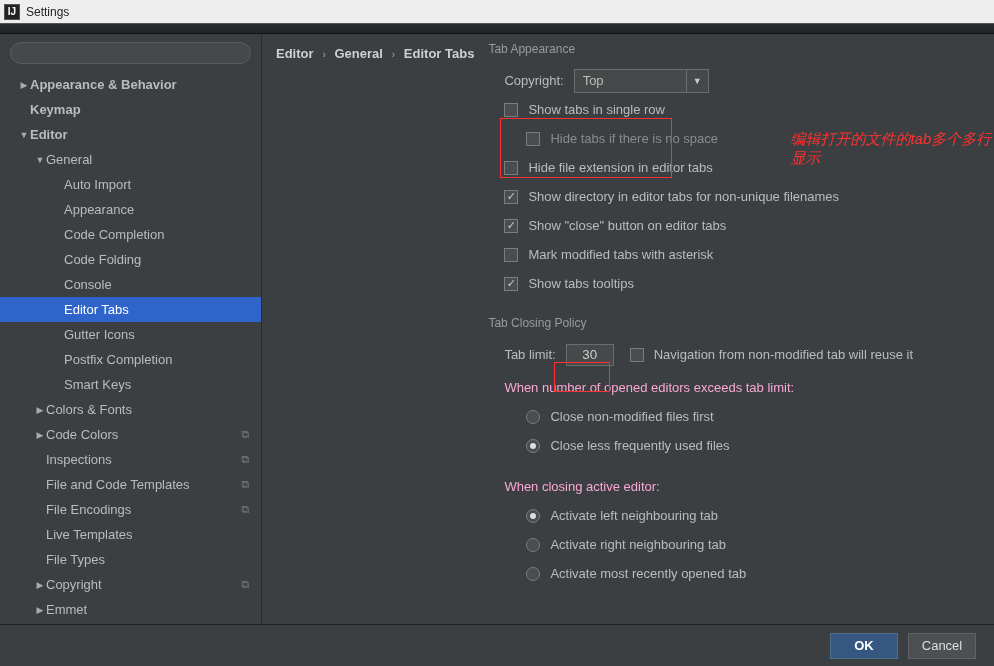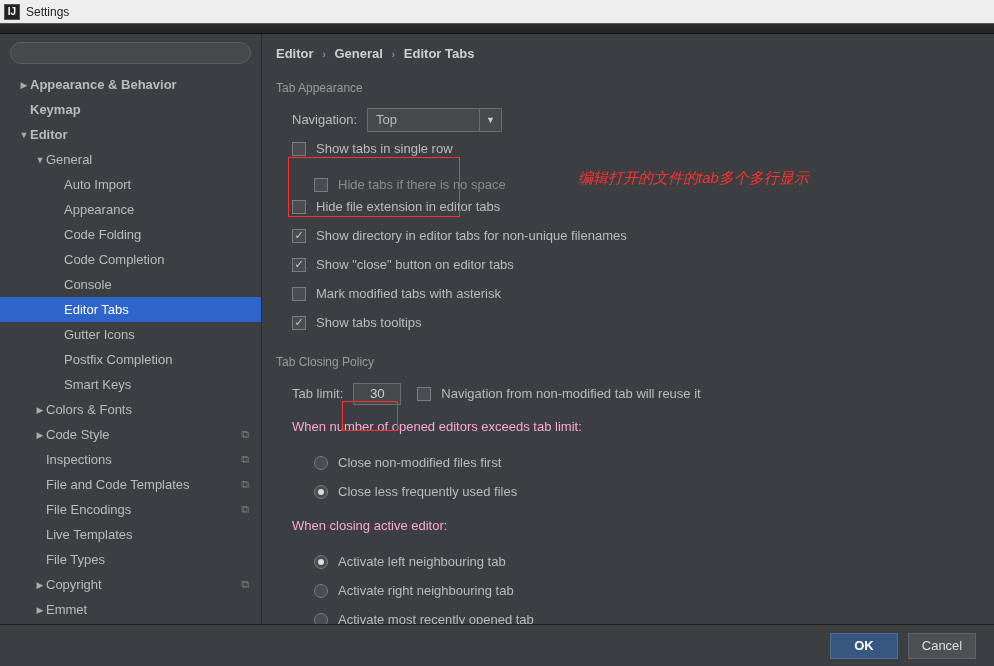--- a/index.html
+++ b/index.html
@@ -100,21 +100,21 @@
     color: #777;
     font-size: 11px;
   }
   .d0 { padding-left: 18px; }
   .d1 { padding-left: 34px; }
   .d2 { padding-left: 52px; }
 
   .content {
     flex: 1;
     display: flex;
-    flex-direction: column;
+    flex-direction: row;
     position: relative;
   }
   .breadcrumb {
     padding: 12px 0 12px 14px;
     font-weight: bold;
     color: #cfcfcf;
     font-size: 13px;
   }
   .breadcrumb .sep { color: #888; margin: 0 5px; font-size: 11px; }
   .section-title {
@@ -226,21 +226,21 @@
     align-items: center;
     justify-content: center;
     cursor: pointer;
   }
   .btn.primary {
     background: #365880;
     border: 1px solid #4c708c;
     color: #fff;
     font-weight: bold;
   }
-  .indent { padding-left: 22px; align-items: flex-end; }
+  .indent { padding-left: 22px; }
   .subhead { color: #f9a8d4; margin-top:4px; }
 </style>
 </head>
 <body>
 
 <div class="titlebar">
   <span class="app-icon">IJ</span>
   <span>Settings</span>
 </div>
 <div class="menubar"></div>
@@ -271,25 +271,25 @@
         <div class="tree-item d2">
           <span class="tree-arrow"></span>
           <span class="tree-label">Auto Import</span>
         </div>
         <div class="tree-item d2">
           <span class="tree-arrow"></span>
           <span class="tree-label">Appearance</span>
         </div>
         <div class="tree-item d2">
           <span class="tree-arrow"></span>
+          <span class="tree-label">Code Completion</span>
+        </div>
+        <div class="tree-item d2">
+          <span class="tree-arrow"></span>
           <span class="tree-label">Code Folding</span>
-        </div>
-        <div class="tree-item d2">
-          <span class="tree-arrow"></span>
-          <span class="tree-label">Code Completion</span>
         </div>
         <div class="tree-item d2">
           <span class="tree-arrow"></span>
           <span class="tree-label">Console</span>
         </div>
         <div class="tree-item d2 selected">
           <span class="tree-arrow"></span>
           <span class="tree-label">Editor Tabs</span>
         </div>
         <div class="tree-item d2">
@@ -303,21 +303,21 @@
         <div class="tree-item d2">
           <span class="tree-arrow"></span>
           <span class="tree-label">Smart Keys</span>
         </div>
         <div class="tree-item d1">
           <span class="tree-arrow">▶</span>
           <span class="tree-label">Colors &amp; Fonts</span>
         </div>
         <div class="tree-item d1">
           <span class="tree-arrow">▶</span>
-          <span class="tree-label">Code Style</span>
+          <span class="tree-label">Code Colors</span>
           <span class="right-icon">⧉</span>
         </div>
         <div class="tree-item d1">
           <span class="tree-arrow"></span>
           <span class="tree-label">Inspections</span>
           <span class="right-icon">⧉</span>
         </div>
         <div class="tree-item d1">
           <span class="tree-arrow"></span>
           <span class="tree-label">File and Code Templates</span>
@@ -354,21 +354,21 @@
       <span class="sep">›</span>
       <span>General</span>
       <span class="sep">›</span>
       <span>Editor Tabs</span>
     </div>
 
     <div class="content-scroll">
       <div class="section-title">Tab Appearance</div>
       <div class="form-area">
         <div class="row">
-          <span class="lbl">Navigation:</span>
+          <span class="lbl">Copyright:</span>
           <div class="combo">
             <span>Top</span>
             <span class="combo-btn">▼</span>
           </div>
         </div>
         <div class="row">
           <span class="check"></span>
           <span class="lbl">Show tabs in single row</span>
         </div>
         <div class="row indent" style="color:#8b8b8b;">

